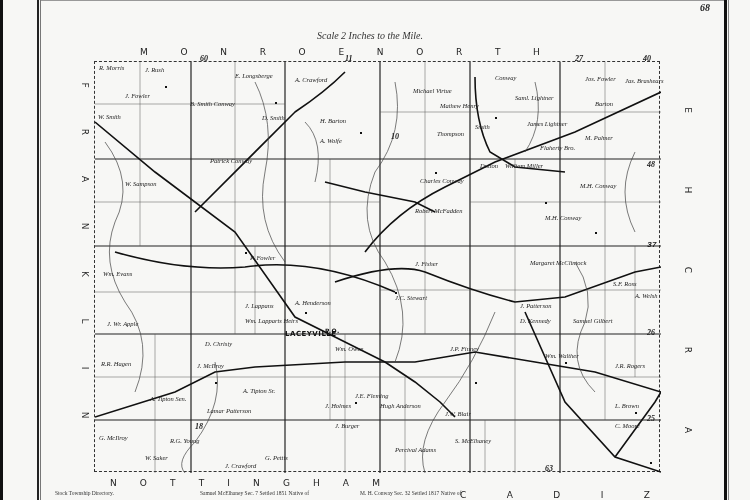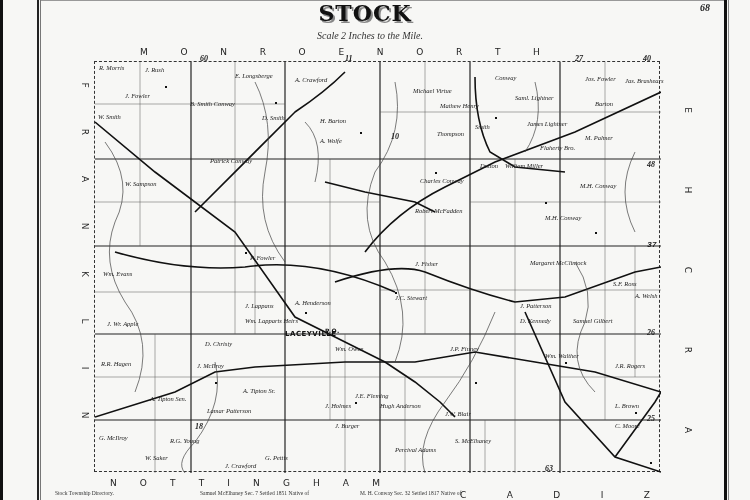--- a/index.html
+++ b/index.html
@@ -37,21 +37,20 @@
 </style>
 </head>
 <body>
 
 <div class="page">
   <div class="edge-left"></div>
   <div class="rule-left"></div>
   <div class="rule-right"></div>
   <div class="top-rule"></div>
 
-  <div class="title">STOCK</div>
   <div class="scale">Scale 2 Inches to the Mile.</div>
   <div class="page-num">68</div>
 
   <div class="border-label north">
     <span>M</span>
     <span>O</span>
     <span>N</span>
     <span>R</span>
     <span>O</span>
     <span>E</span>

